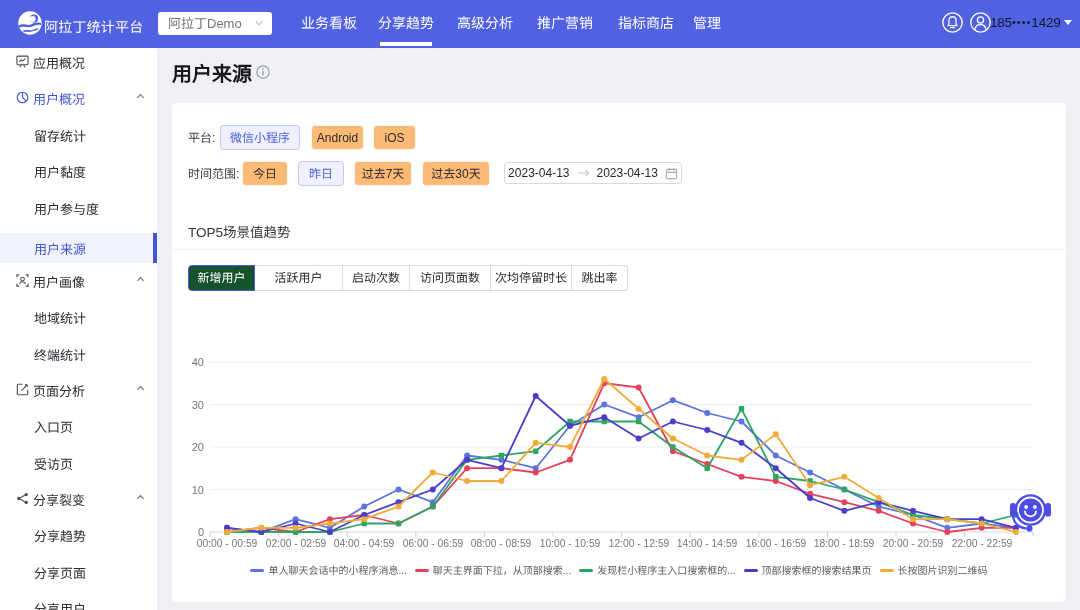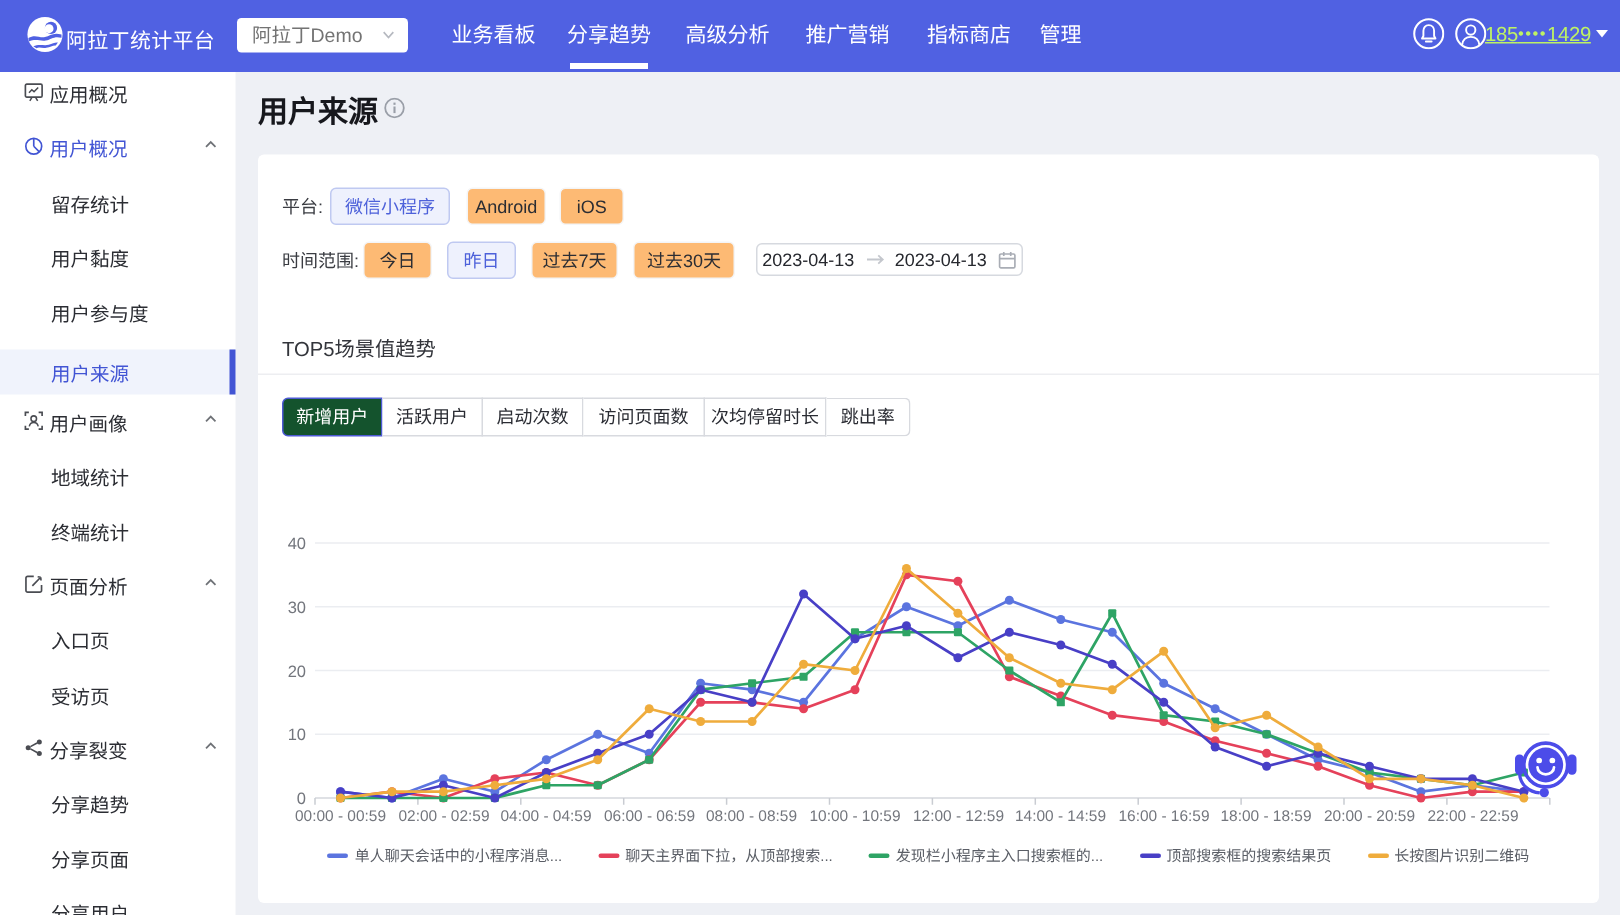--- a/index.html
+++ b/index.html
@@ -5,21 +5,21 @@
 *{margin:0;padding:0;box-sizing:border-box;}
 html,body{width:1080px;height:610px;overflow:hidden;font-family:"Liberation Sans",sans-serif;background:#EEF0F5;}
 .hdr{position:absolute;left:0;top:0;width:1080px;height:48px;background:#5061E2;}
 .logo{position:absolute;left:18px;top:11px;width:24px;height:24px;}
 .brand{position:absolute;left:44px;top:16px;font-size:14px;font-weight:500;color:#fff;letter-spacing:0.2px;}
 .sel{position:absolute;left:158px;top:12px;width:114px;height:23px;background:#fff;border-radius:3px;font-size:13px;color:#737373;line-height:23px;padding-left:10px;}
 .sel .chev{position:absolute;right:9px;top:7px;width:8px;height:8px;}
 .nav{position:absolute;left:301px;top:0;height:48px;}
 .nav a{position:absolute;top:0;height:48px;line-height:46px;font-size:14px;font-weight:500;color:#fff;text-decoration:none;width:56px;}
 .nav a.act::after{content:"";position:absolute;left:2px;right:2px;bottom:2px;height:4px;background:#fff;}
-.utxt{position:absolute;left:990px;top:15px;font-size:13.5px;color:#bef264;letter-spacing:-0.2px;text-decoration:underline;}
+.utxt{position:absolute;left:990px;top:15px;font-size:13.5px;color:#0f172a;letter-spacing:-0.2px;}
 .side{position:absolute;left:0;top:48px;width:157px;height:594px;background:#fff;}
 .mi{position:absolute;left:0;width:157px;height:36px;font-size:13px;color:#2B2D33;}
 .mi .tx{position:absolute;left:33px;top:11px;}
 .mi.sub .tx{left:34px;}
 .mi .ic{position:absolute;left:16px;top:13px;width:13px;height:13px;}
 .mi .ar{position:absolute;right:12px;top:14px;width:9px;height:9px;}
 .mi.blue{color:#4255D4;}
 .mi.on{background:#F0F3FC;color:#4255D4;}
 .mi.on::after{content:"";position:absolute;right:0;top:0;bottom:0;width:4px;background:#4255D4;}
 .main{position:absolute;left:157px;top:48px;width:923px;height:562px;}
@@ -182,21 +182,21 @@
         </svg>2023-04-13<svg width="13" height="13" viewBox="0 0 14 14" style="margin-left:7px">
           <rect x="1.5" y="2.5" width="11" height="10" rx="1" fill="none" stroke="#A9ADB5" stroke-width="1.2"></rect>
           <path d="M1.5 5.8 H12.5 M4.5 1 V4 M9.5 1 V4" stroke="#A9ADB5" stroke-width="1.2" fill="none"></path>
         </svg></span>
   </div>
   <div class="card2">
     <div class="ct-title">TOP5场景值趋势</div>
     <div class="ct-div"></div>
     <div class="tabs">
       <span class="tab" style="width:67px">新增用户</span>
-        <span class="tab" style="width:67px">活跃用户</span>
+        <span class="tab" style="width:88px">活跃用户</span>
         <span class="tab" style="width:67px">启动次数</span>
         <span class="tab" style="width:81px">访问页面数</span>
         <span class="tab" style="width:81px">次均停留时长</span>
         <span class="tab" style="width:56px">跳出率</span>
     </div>
     <svg id="chart" width="894" height="390" viewBox="0 0 894 390" style="position:absolute;left:0;top:0">
       <line x1="38" y1="150.0" x2="861" y2="150.0" stroke="#EBEDF1" stroke-width="1"></line>
       <line x1="38" y1="192.5" x2="861" y2="192.5" stroke="#EBEDF1" stroke-width="1"></line>
       <line x1="38" y1="235.0" x2="861" y2="235.0" stroke="#EBEDF1" stroke-width="1"></line>
       <line x1="38" y1="277.5" x2="861" y2="277.5" stroke="#EBEDF1" stroke-width="1"></line>
@@ -351,21 +351,21 @@
 <text x="672" y="335" text-anchor="middle" font-size="10.3" fill="#73767D">18:00 - 18:59</text>
 <text x="741" y="335" text-anchor="middle" font-size="10.3" fill="#73767D">20:00 - 20:59</text>
 <text x="810" y="335" text-anchor="middle" font-size="10.3" fill="#73767D">22:00 - 22:59</text>
       <text x="32" y="324.0" text-anchor="end" font-size="11" fill="#73767D">0</text>
       <text x="32" y="281.5" text-anchor="end" font-size="11" fill="#73767D">10</text>
       <text x="32" y="239.0" text-anchor="end" font-size="11" fill="#73767D">20</text>
       <text x="32" y="196.5" text-anchor="end" font-size="11" fill="#73767D">30</text>
       <text x="32" y="154.0" text-anchor="end" font-size="11" fill="#73767D">40</text>
 
     </svg>
-    <div style="position:absolute;left:0;top:350px;width:894px;display:flex;justify-content:center;gap:24px;align-items:center;font-size:10px;color:#5A5E66;">
+    <div style="position:absolute;left:0;top:350px;width:894px;display:flex;justify-content:center;gap:8px;align-items:center;font-size:10px;color:#5A5E66;">
       <span><i style="display:inline-block;width:14px;height:3px;border-radius:1.5px;background:#5B74DF;vertical-align:2px;margin-right:4px"></i>单人聊天会话中的小程序消息...</span>
       <span><i style="display:inline-block;width:14px;height:3px;border-radius:1.5px;background:#E5415A;vertical-align:2px;margin-right:4px"></i>聊天主界面下拉，从顶部搜索...</span>
       <span><i style="display:inline-block;width:14px;height:3px;border-radius:1.5px;background:#2EA465;vertical-align:2px;margin-right:4px"></i>发现栏小程序主入口搜索框的...</span>
       <span><i style="display:inline-block;width:14px;height:3px;border-radius:1.5px;background:#483FC6;vertical-align:2px;margin-right:4px"></i>顶部搜索框的搜索结果页</span>
       <span><i style="display:inline-block;width:14px;height:3px;border-radius:1.5px;background:#EFAC3C;vertical-align:2px;margin-right:4px"></i>长按图片识别二维码</span>
     </div>
   </div>
 </div>
 
 <svg style="position:absolute;left:1006px;top:487px" width="50" height="48" viewBox="0 0 50 48">

